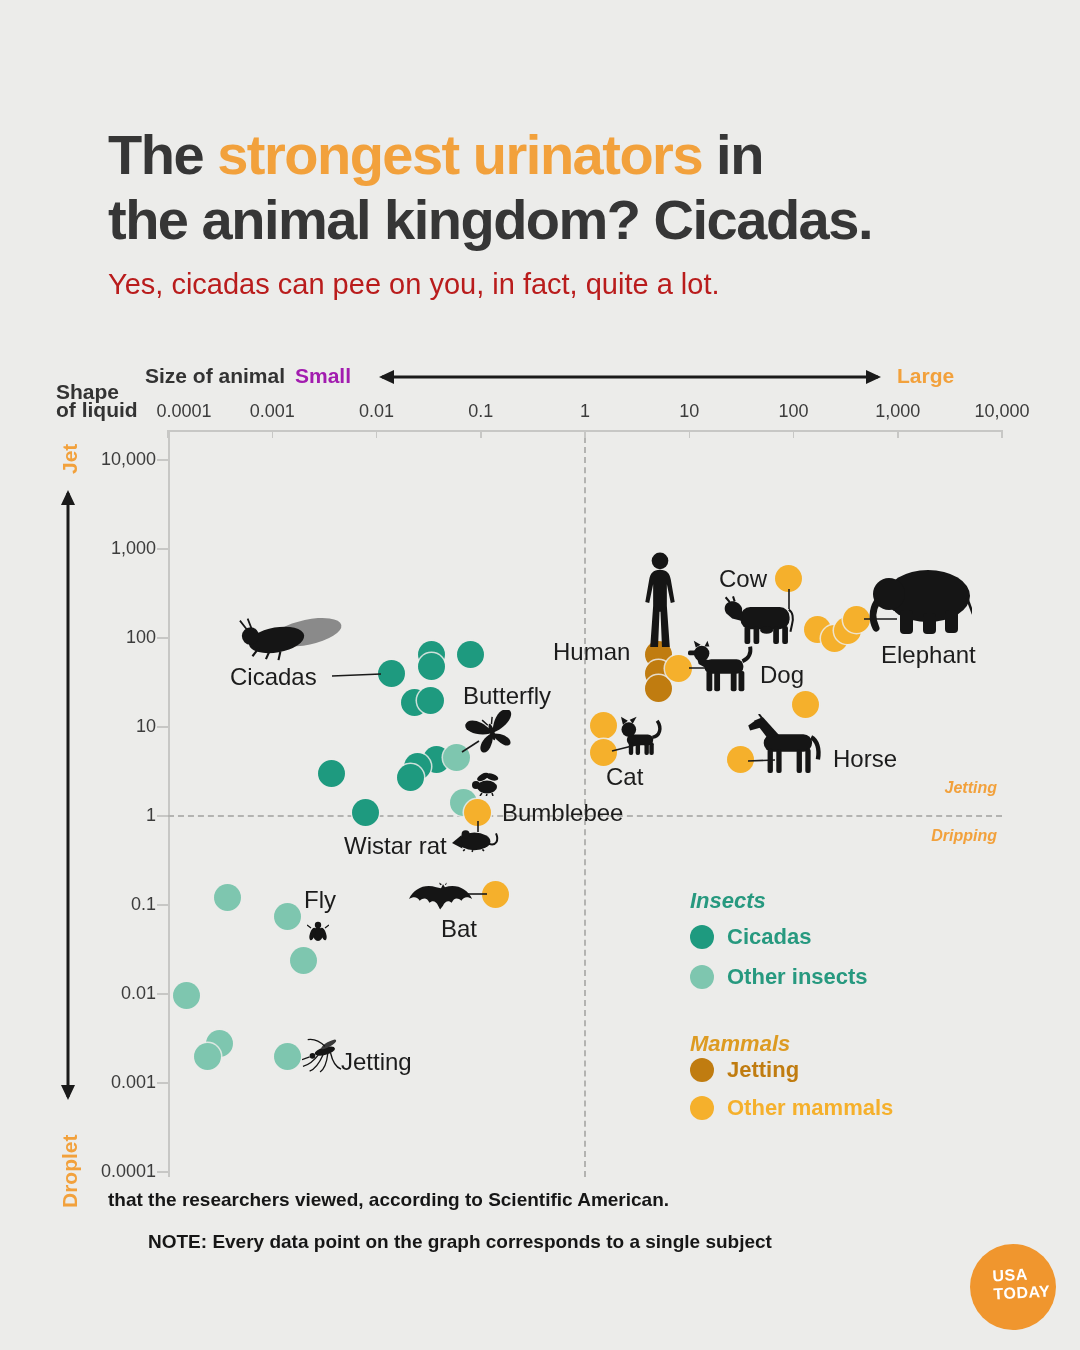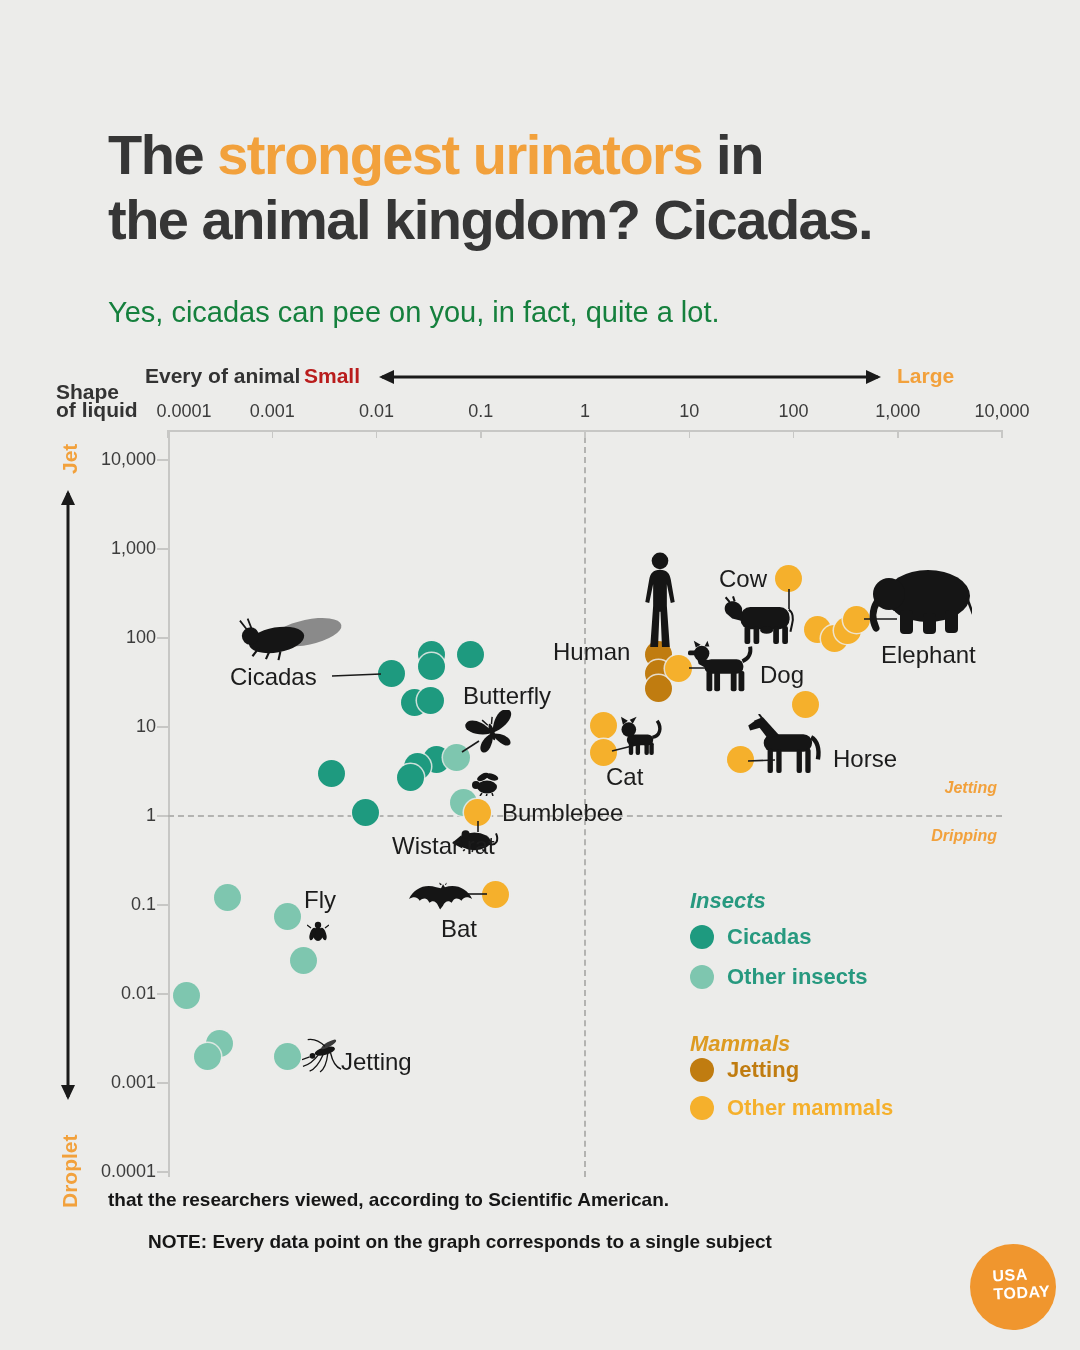--- a/index.html
+++ b/index.html
@@ -4,25 +4,25 @@
 <style>
   html,body{margin:0;padding:0;}
   .page{position:relative;width:1080px;height:1350px;background:#ECECEA;overflow:hidden;
         font-family:"Liberation Sans", sans-serif;color:#333;}
   .abs{position:absolute;}
 
   
   .title{left:108px;top:122px;font-size:56px;line-height:65px;font-weight:700;
          letter-spacing:-1.5px;color:#363636;}
   .title .hl{color:#F2A13C;}
-  .subtitle{left:108px;top:268px;font-size:29px;color:#15803d;margin-top:28px;}
+  .subtitle{left:108px;top:268px;font-size:29px;color:#b91c1c;}
 
   
   .xaxis-title{left:145px;top:364px;font-size:21px;font-weight:700;color:#333;}
-  .xaxis-small{left:304px;top:364px;font-size:21px;font-weight:700;color:#b91c1c;}
+  .xaxis-small{left:295px;top:364px;font-size:21px;font-weight:700;color:#a21caf;}
   .xaxis-large{left:897px;top:364px;font-size:21px;font-weight:700;color:#F2A13C;}
   .yaxis-title{left:56px;top:383px;font-size:21px;font-weight:700;line-height:18px;color:#333;}
   .vlabel{position:absolute;font-size:21px;font-weight:700;color:#F2A13C;white-space:nowrap;
           transform:rotate(-90deg);transform-origin:0 0;}
 
   
   .xaxis-line{left:168px;top:430px;width:834px;height:1.5px;background:#c7c7c5;}
   .yaxis-line{left:168px;top:430px;width:1.5px;height:747px;background:#c7c7c5;}
   .tickx{position:absolute;width:1.5px;height:8px;background:#c7c7c5;}
   .ticky{position:absolute;width:11px;height:1.5px;background:#c7c7c5;}
@@ -59,21 +59,21 @@
 <body>
 
 <div class="page">
 
   <div class="abs title">
     <div><span>The </span><span class="hl">strongest urinators</span><span> in</span></div>
     <div>the animal kingdom? Cicadas.</div>
   </div>
   <div class="abs subtitle">Yes, cicadas can pee on you, in fact, quite a lot.</div>
 
-  <div class="abs xaxis-title">Every of animal</div>
+  <div class="abs xaxis-title">Size of animal</div>
   <div class="abs xaxis-small">Small</div>
   <div class="abs xaxis-large">Large</div>
 
   <div class="abs yaxis-title">
     <div>Shape</div>
     <div>of liquid</div>
   </div>
   <div class="vlabel" style="left:58px;top:474px;">Jet</div>
   <div class="vlabel" style="left:58px;top:1208px;">Droplet</div>
 
@@ -303,21 +303,21 @@
     <rect x="32" y="44" width="13" height="24" rx="4" fill="#151515"></rect>
     <rect x="55" y="47" width="13" height="21" rx="4" fill="#151515"></rect>
     <rect x="77" y="44" width="13" height="23" rx="4" fill="#151515"></rect>
     <path d="M99,32 l6,16" stroke="#151515" stroke-width="2.5" fill="none"></path>
     <path d="M14,44 c4,3 9,4 13,2" stroke="#ECECEA" stroke-width="2" fill="none"></path>
   </svg>
 
   <div class="anno" style="left:230px;top:663px;">Cicadas</div>
   <div class="anno" style="left:463px;top:682px;">Butterfly</div>
   <div class="anno" style="left:502px;top:799px;">Bumblebee</div>
-  <div class="anno" style="left:344px;top:832px;margin-left:48px;">Wistar rat</div>
+  <div class="anno" style="left:344px;top:832px;">Wistar rat</div>
   <div class="anno" style="left:441px;top:915px;">Bat</div>
   <div class="anno" style="left:304px;top:886px;">Fly</div>
   <div class="anno" style="left:341px;top:1048px;">Jetting</div>
   <div class="anno" style="left:553px;top:638px;">Human</div>
   <div class="anno" style="left:719px;top:565px;">Cow</div>
   <div class="anno" style="left:760px;top:661px;">Dog</div>
   <div class="anno" style="left:606px;top:763px;">Cat</div>
   <div class="anno" style="left:833px;top:745px;">Horse</div>
   <div class="anno" style="left:881px;top:641px;">Elephant</div>
 

